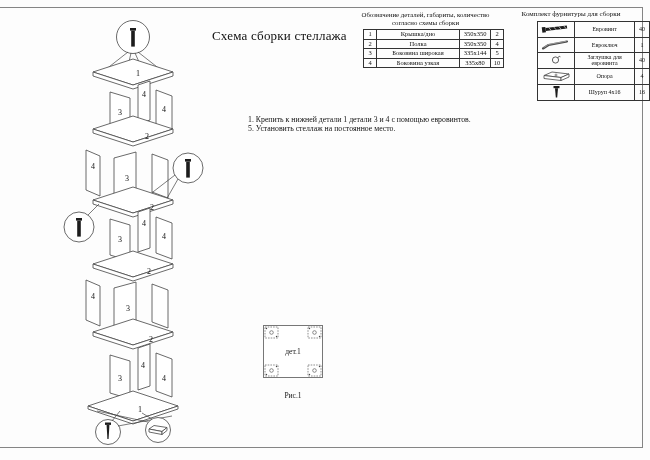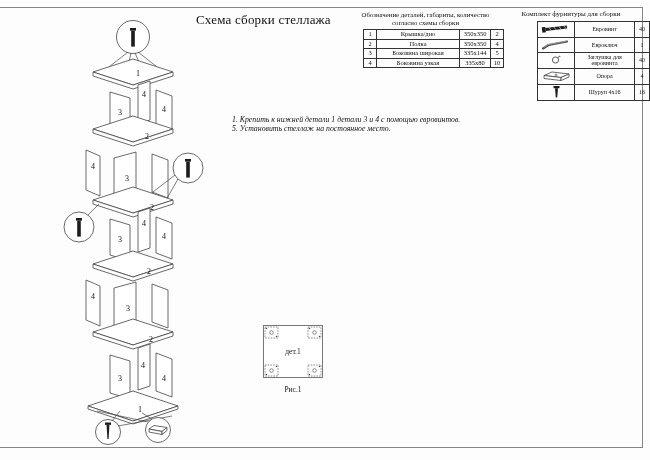--- a/index.html
+++ b/index.html
@@ -7,21 +7,21 @@
     position:relative;width:650px;height:460px;overflow:hidden;
     background:#fdfdfd;color:#111;
     font-family:"Liberation Serif","DejaVu Serif",serif;
   }
   .frame{
     position:absolute;left:-3px;top:7px;width:646px;height:441px;
     border:1.5px solid #858585;box-sizing:border-box;pointer-events:none;
   }
   .title{
     position:absolute;left:196px;top:12px;font-size:13px;font-weight:normal;
-    margin:0;letter-spacing:.2px;white-space:nowrap;
+    margin:16px;letter-spacing:.2px;white-space:nowrap;
   }
   .parts-header{
     position:absolute;left:338px;top:11px;width:175px;text-align:center;
     font-size:6.8px;line-height:1.2;
   }
   table{border-collapse:collapse;}
   .parts-table{position:absolute;left:363px;top:29px;}
   .parts-table td{
     border:0.5px solid #333;font-size:6.5px;height:8.5px;padding:0 2px;
     text-align:center;white-space:nowrap;line-height:1;
@@ -34,31 +34,31 @@
     position:absolute;left:510px;top:10px;width:122px;text-align:center;font-size:7px;
   }
   .hw-table{position:absolute;left:537px;top:21px;}
   .hw-table td{
     border:0.5px solid #333;font-size:6px;padding:0 1px;text-align:center;line-height:1.05;
   }
   .hw-table td.c-icon{width:34px;height:14.5px;}
   .hw-table td.c-name{width:58px;}
   .hw-table td.c-qty{width:12px;}
   .instructions{
-    position:absolute;left:232px;top:115px;width:370px;
-    font-size:7.8px;line-height:9.4px;font-style:italic;
+    position:absolute;left:248px;top:115px;width:370px;
+    font-size:7.8px;line-height:9.4px;
   }
   .diagram{position:absolute;left:52px;top:8px;}
   .diagram text{
     font-family:"Liberation Serif","DejaVu Serif",serif;font-size:8px;fill:#111;
     text-anchor:middle;
   }
   .fig1{position:absolute;left:258px;top:323px;width:70px;text-align:center;}
   .fig1 text{font-family:"Liberation Serif","DejaVu Serif",serif;font-size:7.5px;fill:#111;text-anchor:middle;}
-  .fig-caption{font-size:7.5px;text-align:center;}
+  .fig-caption{margin-top:6px;font-size:7.5px;text-align:center;}
   .ln{stroke:#444;stroke-width:.7;fill:none;}
   .panel{fill:#fff;stroke:#444;stroke-width:.8;}
   .dark{fill:#1c1c1c;stroke:none;}
   .circ{fill:#fff;stroke:#444;stroke-width:.8;}
 </style>
 </head>
 <body>
 
 <div class="page">
   <div class="frame"></div>

